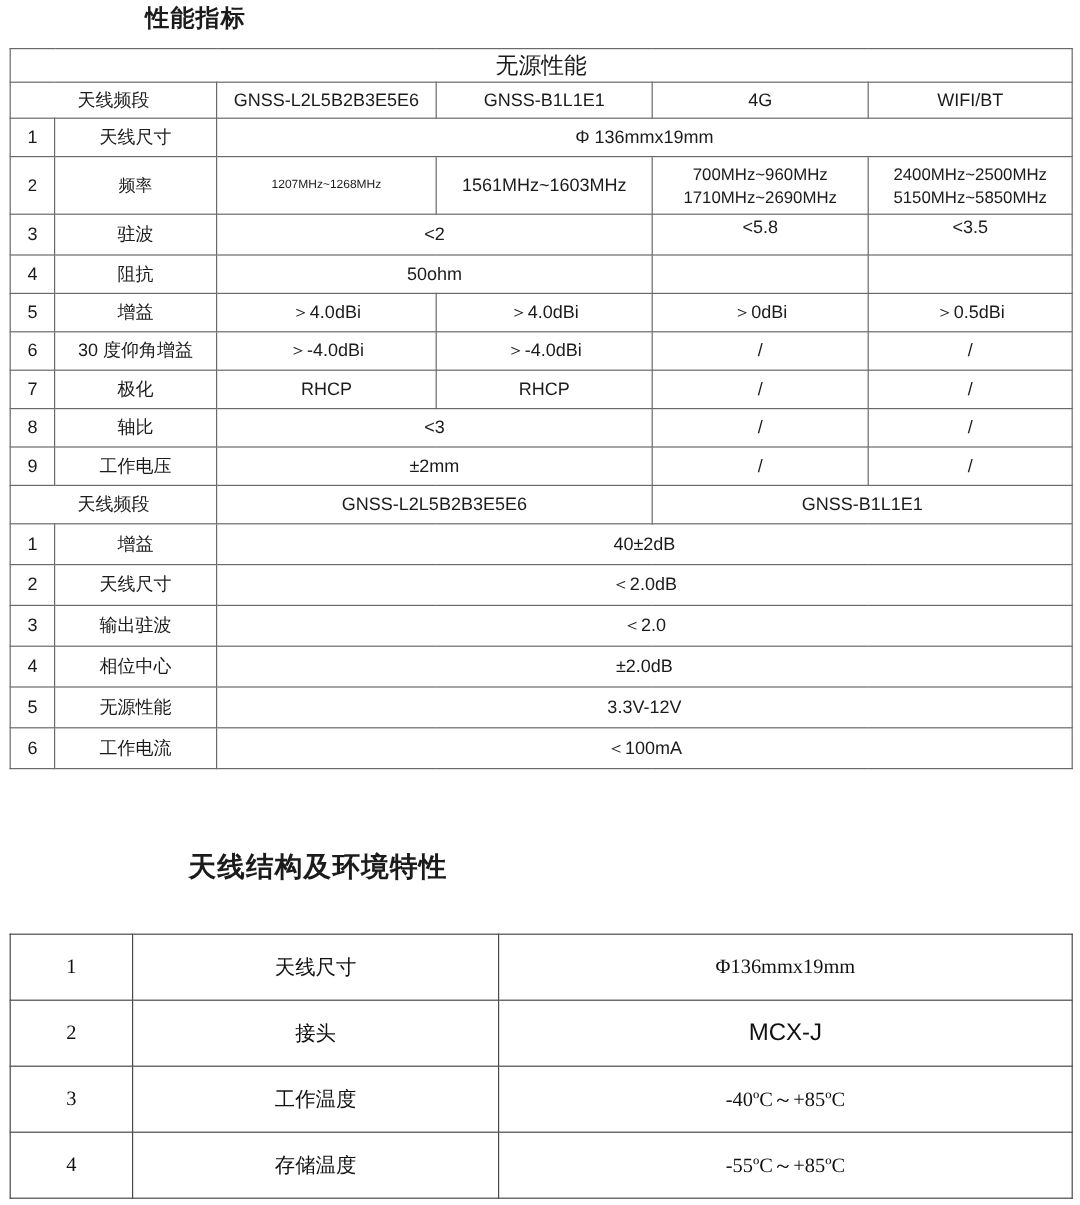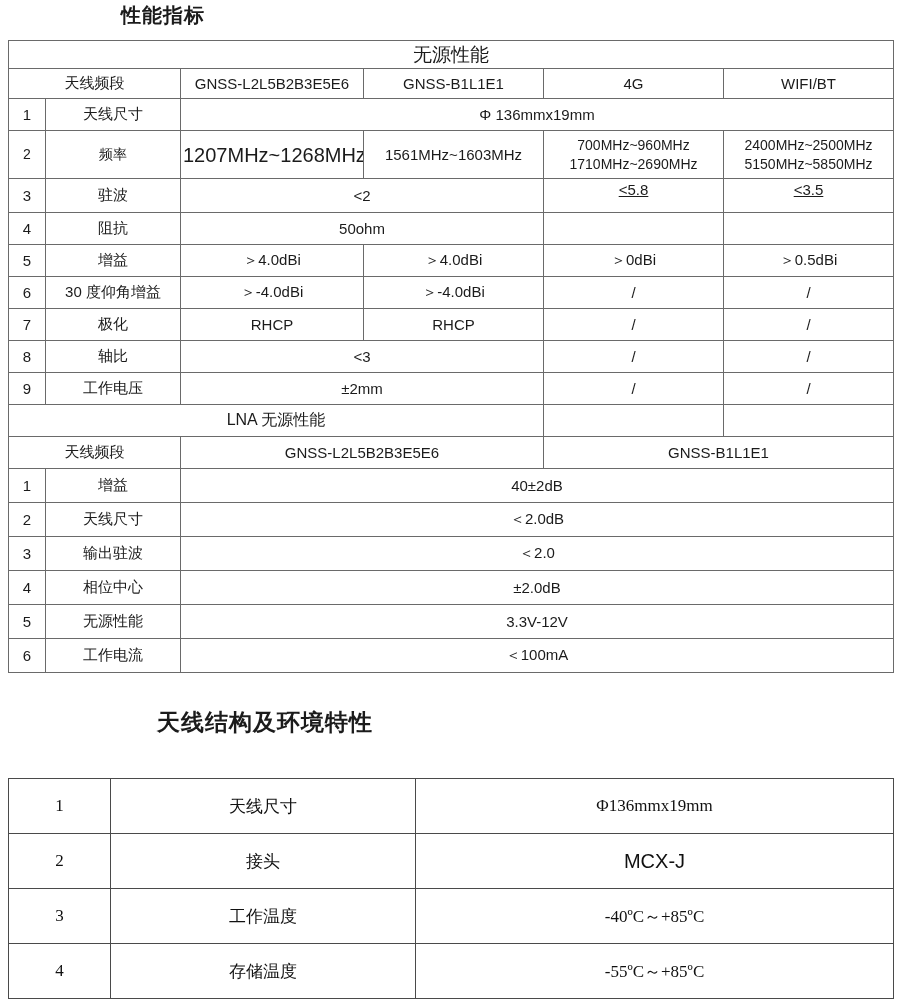--- a/index.html
+++ b/index.html
@@ -27,21 +27,21 @@
     font-size:15px; color:#1b1b1b;border-radius:11px;
   }
   table.t1 td, table.t1 th {
     border:1px solid #6a6a6a; text-align:center; vertical-align:middle;
     padding:0 2px; font-weight:400; overflow:hidden; white-space:nowrap;
   }
   .sec-row td { text-align:left; font-size:19px; padding-left:5px; height:27px; }
   .hdr-row td { height:29px; }
   .r-basic td { height:31px; }
   .r-freq td  { height:47px; font-size:14px; line-height:1.3; white-space:normal; }
-  .vtop { vertical-align:top !important; padding-top:2px !important; line-height:1.15;text-decoration:underline; }
+  .vtop { vertical-align:top !important; padding-top:2px !important; line-height:1.15; }
   .lna-sec td { text-align:left; font-size:16px; padding-left:5px; height:31px; }
   .lna-hdr td { height:31px; }
   .lna-row td { height:33px; }
   .freq-label { font-size:15px; }
 
   
   table.t2 {
     position:absolute; left:8px; top:778px; width:885px;
     border-collapse:collapse; table-layout:fixed;
     font-family:"Liberation Serif", serif; font-size:17px; color:#111;
@@ -84,21 +84,21 @@
 
     <tr class="r-basic">
       <td>1</td>
       <td>天线尺寸</td>
       <td colspan="4">Φ 136mmx19mm</td>
     </tr>
 
     <tr class="r-freq">
       <td class="freq-label">2</td>
       <td class="freq-label">频率</td>
-      <td style="font-size:20px">1207MHz~1268MHz</td>
+      <td style="font-size:10px">1207MHz~1268MHz</td>
       <td style="font-size:15px">1561MHz~1603MHz</td>
       <td>
         <div>700MHz~960MHz</div>
         <div>1710MHz~2690MHz</div>
       </td>
       <td>
         <div>2400MHz~2500MHz</div>
         <div>5150MHz~5850MHz</div>
       </td>
     </tr>
@@ -155,25 +155,20 @@
     </tr>
 
     <tr class="r-basic">
       <td>9</td>
       <td>工作电压</td>
       <td colspan="2">±2mm</td>
       <td>/</td>
       <td>/</td>
     </tr>
 
-    <tr class="lna-sec">
-      <td colspan="4">LNA 无源性能</td>
-      <td></td>
-      <td></td>
-    </tr>
 
     <tr class="lna-hdr">
       <td colspan="2">天线频段</td>
       <td colspan="2">GNSS-L2L5B2B3E5E6</td>
       <td colspan="2">GNSS-B1L1E1</td>
     </tr>
 
     <tr class="lna-row">
       <td>1</td>
       <td>增益</td>

